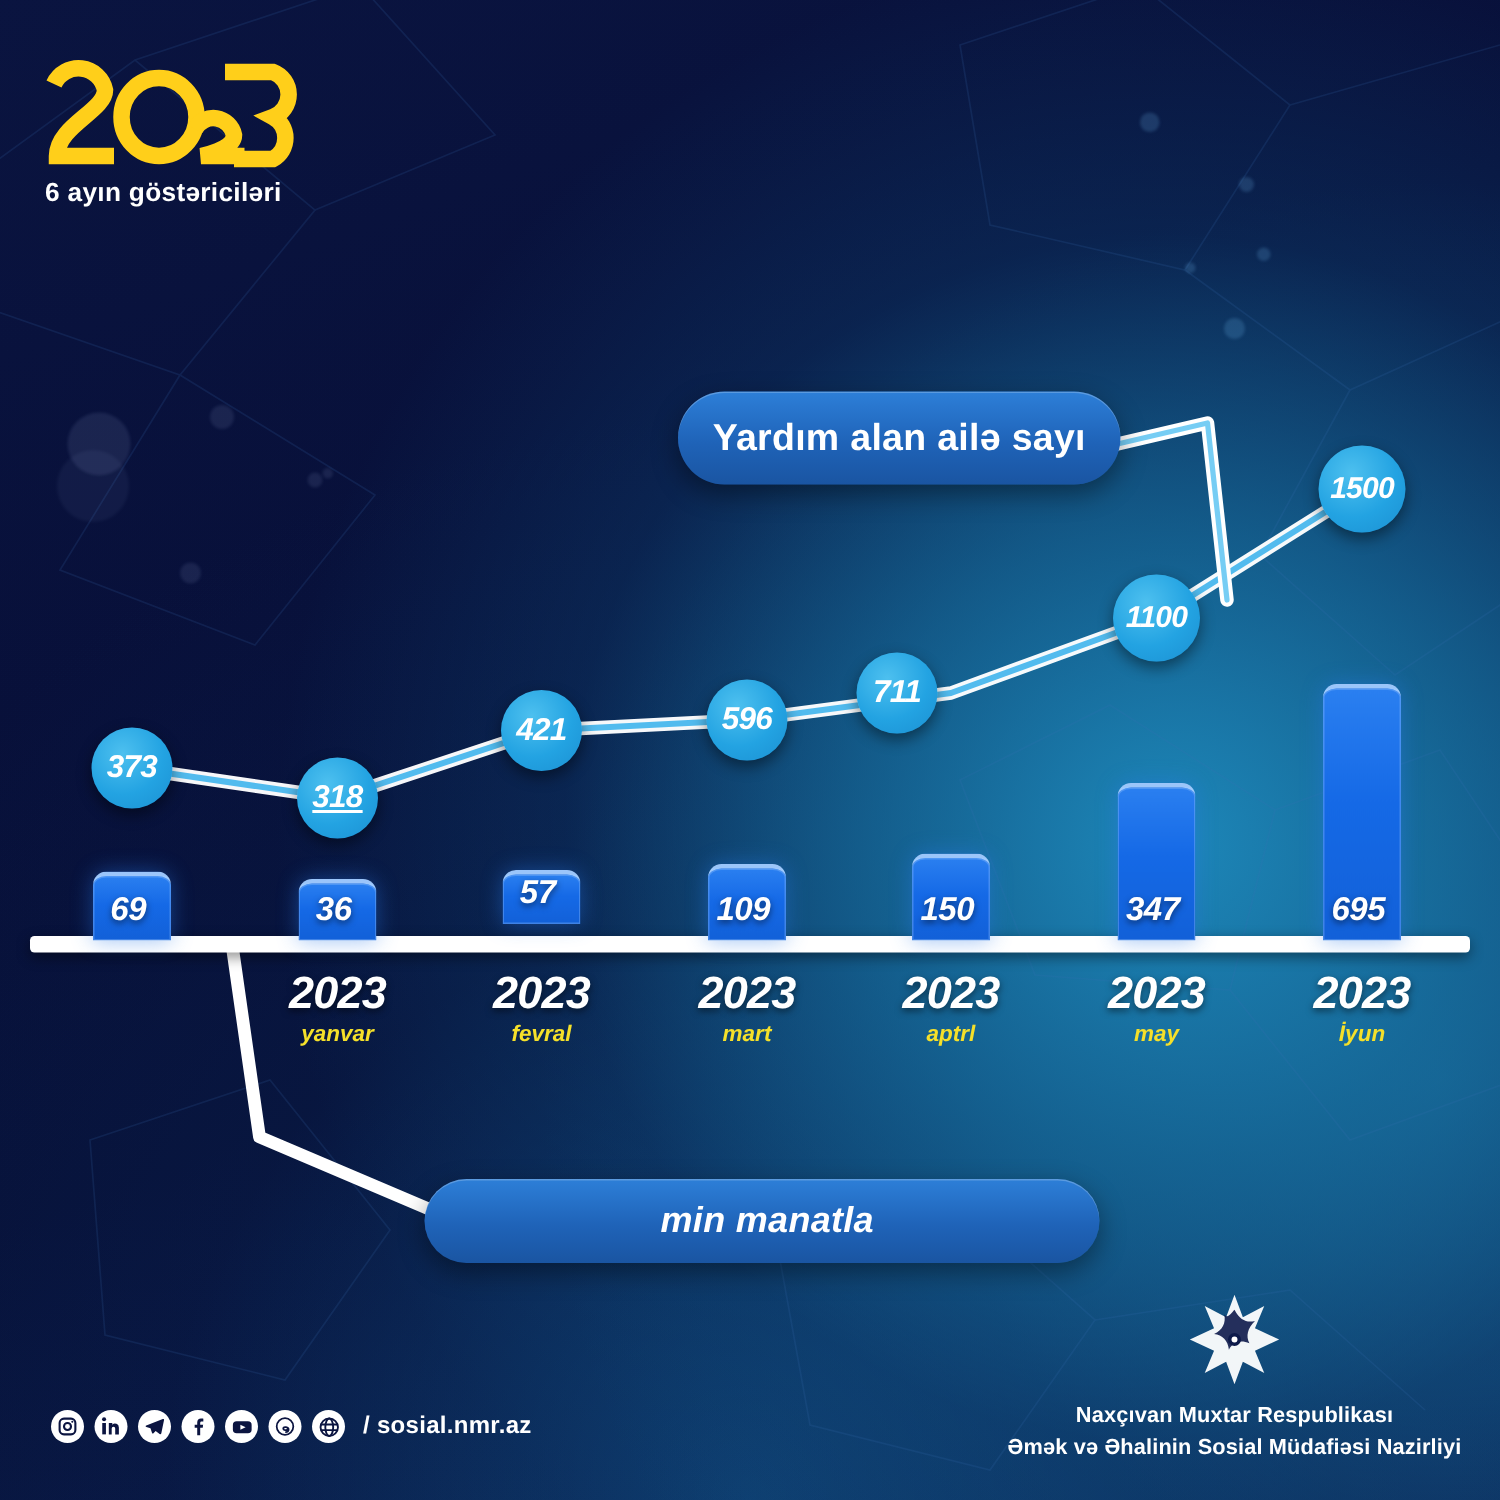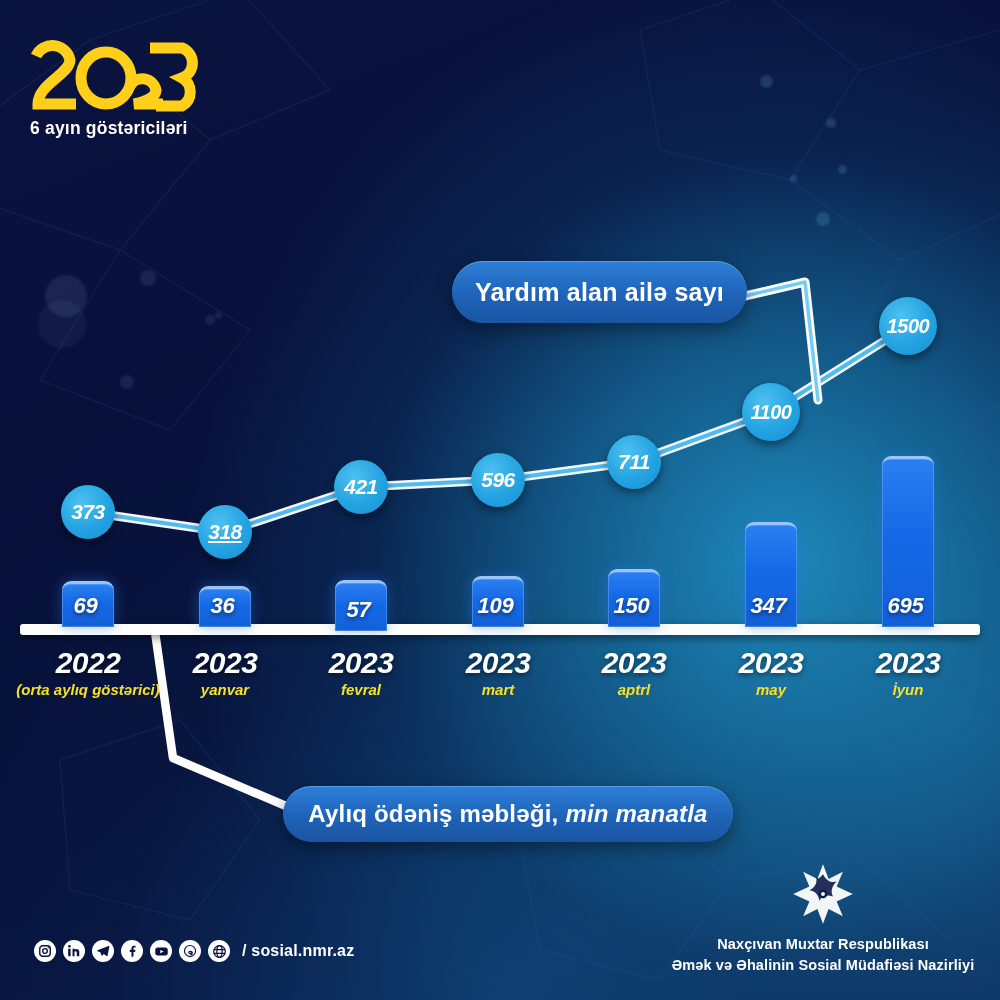--- a/index.html
+++ b/index.html
@@ -163,21 +163,21 @@
     </svg>
 
     <div class="baseline"></div>
 
     <div class="bar" style="left:62px;top:581px;height:46px;">
       <div class="bval">69</div>
     </div>
     <div class="bar" style="left:199px;top:586px;height:41px;padding-left:48px;">
       <div class="bval">36</div>
     </div>
-    <div class="bar" style="left:335px;top:580px;height:51px;">
+    <div class="bar" style="left:335px;top:580px;height:36px;">
       <div class="bval">57</div>
     </div>
     <div class="bar" style="left:472px;top:576px;height:51px;">
       <div class="bval">109</div>
     </div>
     <div class="bar" style="left:608px;top:569px;height:58px;">
       <div class="bval">150</div>
     </div>
     <div class="bar" style="left:745px;top:522px;height:105px;">
       <div class="bval">347</div>
@@ -191,34 +191,30 @@
     </div>
     <div class="node" style="left:198px;top:505px;text-decoration:underline;">
       <span>318</span>
     </div>
     <div class="node" style="left:334px;top:460px;">
       <span>421</span>
     </div>
     <div class="node" style="left:471px;top:453px;">
       <span>596</span>
     </div>
-    <div class="node" style="left:607px;top:435px;">
+    <div class="node" style="left:571px;top:435px;">
       <span>711</span>
     </div>
     <div class="node big" style="left:742px;top:383px;">
       <span>1100</span>
     </div>
     <div class="node big" style="left:879px;top:297px;">
       <span>1500</span>
     </div>
 
-    <div class="xlab" style="left:3px;top:646px;">
-      <div class="yr">2022</div>
-      <div class="mo">(orta aylıq göstərici)</div>
-    </div>
     <div class="xlab" style="left:140px;top:646px;">
       <div class="yr">2023</div>
       <div class="mo">yanvar</div>
     </div>
     <div class="xlab" style="left:276px;top:646px;">
       <div class="yr">2023</div>
       <div class="mo">fevral</div>
     </div>
     <div class="xlab" style="left:413px;top:646px;">
       <div class="yr">2023</div>
@@ -235,21 +231,20 @@
     <div class="xlab" style="left:823px;top:646px;">
       <div class="yr">2023</div>
       <div class="mo">İyun</div>
     </div>
 
     <div class="pill" style="left:452px;top:261px;width:295px;height:62px;">
       <span style="font-size:25px;">Yardım alan ailə sayı</span>
     </div>
 
     <div class="pill" style="left:283px;top:786px;width:450px;height:56px;">
-      <span style="font-size:24px;">Aylıq ödəniş məbləği,</span>
       <span class="ital" style="font-size:24px;margin-left:7px;">min manatla</span>
     </div>
 
   </div>
 
   <div class="social">
     <div class="sicon">
       <svg width="14" height="14" viewBox="0 0 24 24" fill="none" stroke="#0b1440" stroke-width="2.4">
         <rect x="3" y="3" width="18" height="18" rx="5"></rect>
           <circle cx="12" cy="12" r="4"></circle>

